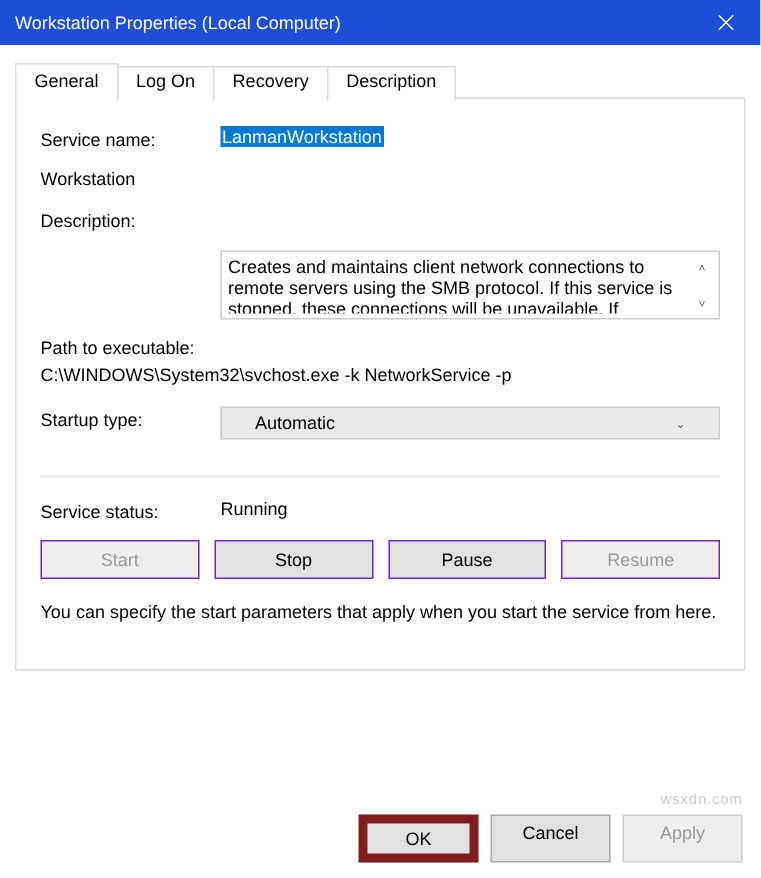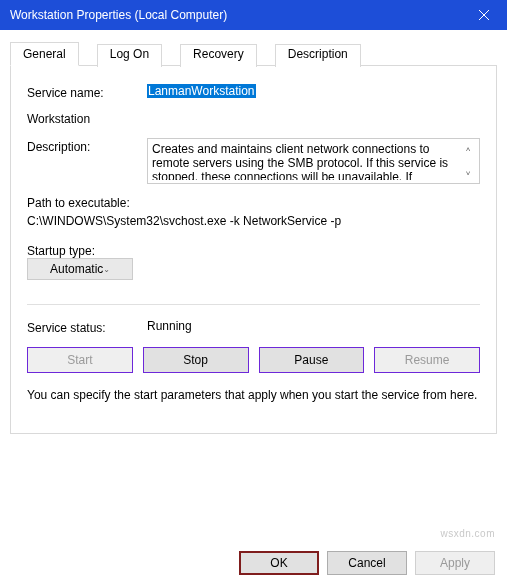--- a/index.html
+++ b/index.html
@@ -2,48 +2,48 @@
 <html><head>
   <meta charset="utf-8">
   <style>
     * { box-sizing: border-box; margin: 0; padding: 0; font-family: "Segoe UI", Tahoma, sans-serif; font-size: 12px; }
     body { background: #fff; width: 507px; height: 585px; overflow: hidden; }
     .titlebar { background: #1d4ed8; color: #fff; height: 30px; display: flex; align-items: center; padding: 0 0 0 10px; }
     .titlebar-text { flex: 1; font-size: 12px; }
     .titlebar-close { width: 46px; height: 30px; display: flex; align-items: center; justify-content: center; cursor: pointer; }
     .titlebar-close svg { stroke: #fff; stroke-width: 1; }
     .content { padding: 12px 10px 8px 10px; }
-    .tabs-row { display: flex; position: relative; z-index: 2; gap: 19px; }
+    .tabs-row { display: flex; position: relative; z-index: 2; }
     .tab { padding: 4px 12px 4px 12px; border: 1px solid #d9d9d9; border-bottom: none; background: #fff; margin-right: -1px; color: #000; cursor: pointer; position: relative; }
     .tab.inactive { top: 2px; padding-top: 2px; padding-bottom: 3px; }
     .tab.active { background: #fff; z-index: 3; border-bottom: 1px solid #fff; margin-bottom: -1px; }
     .tab-panel { border: 1px solid #d9d9d9; padding: 18px 16px 16px 16px; position: relative; z-index: 1; }
     .form-row { display: flex; align-items: flex-start; margin-bottom: 12px; }
     .form-label { width: 120px; flex-shrink: 0; color: #000; padding-top: 2px; }
     .form-value { flex: 1; color: #000; }
     .selected-text { background: #0078d7; color: #fff; padding: 0 1px; }
-    .desc-box { flex: 1; border: 1px solid #cccccc; padding: 3px 4px; height: 46px; overflow: hidden; position: relative; display: flex; }
+    .desc-box { flex: 1; border: 1px solid #cccccc; padding: 3px 4px; height: 46px; overflow: hidden; position: relative; display: flex; margin-top: 29px; }
     .desc-text { flex: 1; line-height: 14px; overflow: hidden; }
     .desc-scroll { width: 14px; display: flex; flex-direction: column; justify-content: space-between; margin-left: 2px; }
     .scroll-arrow { width: 14px; height: 14px; display: flex; align-items: center; justify-content: center; color: #606060; font-size: 8px; cursor: pointer; }
     .path-block { margin-bottom: 14px; margin-top: 6px; }
     .path-label { margin-bottom: 4px; }
     .dropdown { flex: 1; border: 1px solid #cccccc; background: #e9e9e9; padding: 3px 22px; display: flex; align-items: center; justify-content: space-between; cursor: pointer; }
     .dropdown-chev { color: #606060; font-size: 8px; }
     .divider { border: none; border-top: 1px solid #e0e0e0; margin: 24px 0 14px 0; }
     .btn-row { display: flex; gap: 10px; margin-bottom: 14px; }
     .btn-row .sbtn { flex: 1; }
     .sbtn { border: 1px solid #6d28d9; background: #e1e1e1; padding: 5px 0; text-align: center; cursor: pointer; }
     .sbtn.disabled { color: #9a9a9a; background: #efefef; cursor: default; }
     .note { margin-bottom: 14px; line-height: 16px; }
     .disabled-label { color: #9a9a9a; }
     .text-input { flex: 1; border: 1px solid #cccccc; padding: 3px 5px; background: #fff; height: 22px; }
     .footer { position: absolute; bottom: 10px; right: 12px; display: flex; gap: 8px; }
     .fbtn { width: 80px; border: 1px solid #adadad; background: #e1e1e1; padding: 4px 0; text-align: center; cursor: pointer; }
-    .fbtn.primary { border: 2px solid #7f1d1d; padding: 3px 0; }
+    .fbtn.primary { border: 6px solid #7f1d1d; padding: 3px 0; }
     .fbtn.disabled { color: #9a9a9a; background: #efefef; border-color: #d0d0d0; cursor: default; }
     .watermark { position: absolute; right: 12px; bottom: 46px; color: #c9c9c9; font-size: 10px; letter-spacing: 0.5px; }
   </style>
 </head>
 <body>
 
 <div class="titlebar">
   <span class="titlebar-text">Workstation Properties (Local Computer)</span>
   <div class="titlebar-close">
     <svg width="10" height="10" viewBox="0 0 10 10">
@@ -81,21 +81,21 @@
           <div class="scroll-arrow">˅</div>
         </div>
       </div>
     </div>
 
     <div class="path-block">
       <div class="path-label">Path to executable:</div>
       <div>C:\WINDOWS\System32\svchost.exe -k NetworkService -p</div>
     </div>
 
-    <div class="form-row" style="margin-bottom:0;flex-direction:column;">
+    <div class="form-row" style="margin-bottom:0;">
       <div class="form-label">Startup type:</div>
       <div class="dropdown">
         <span>Automatic</span>
         <span class="dropdown-chev">⌄</span>
       </div>
     </div>
 
     <hr class="divider">
 
     <div class="form-row">

